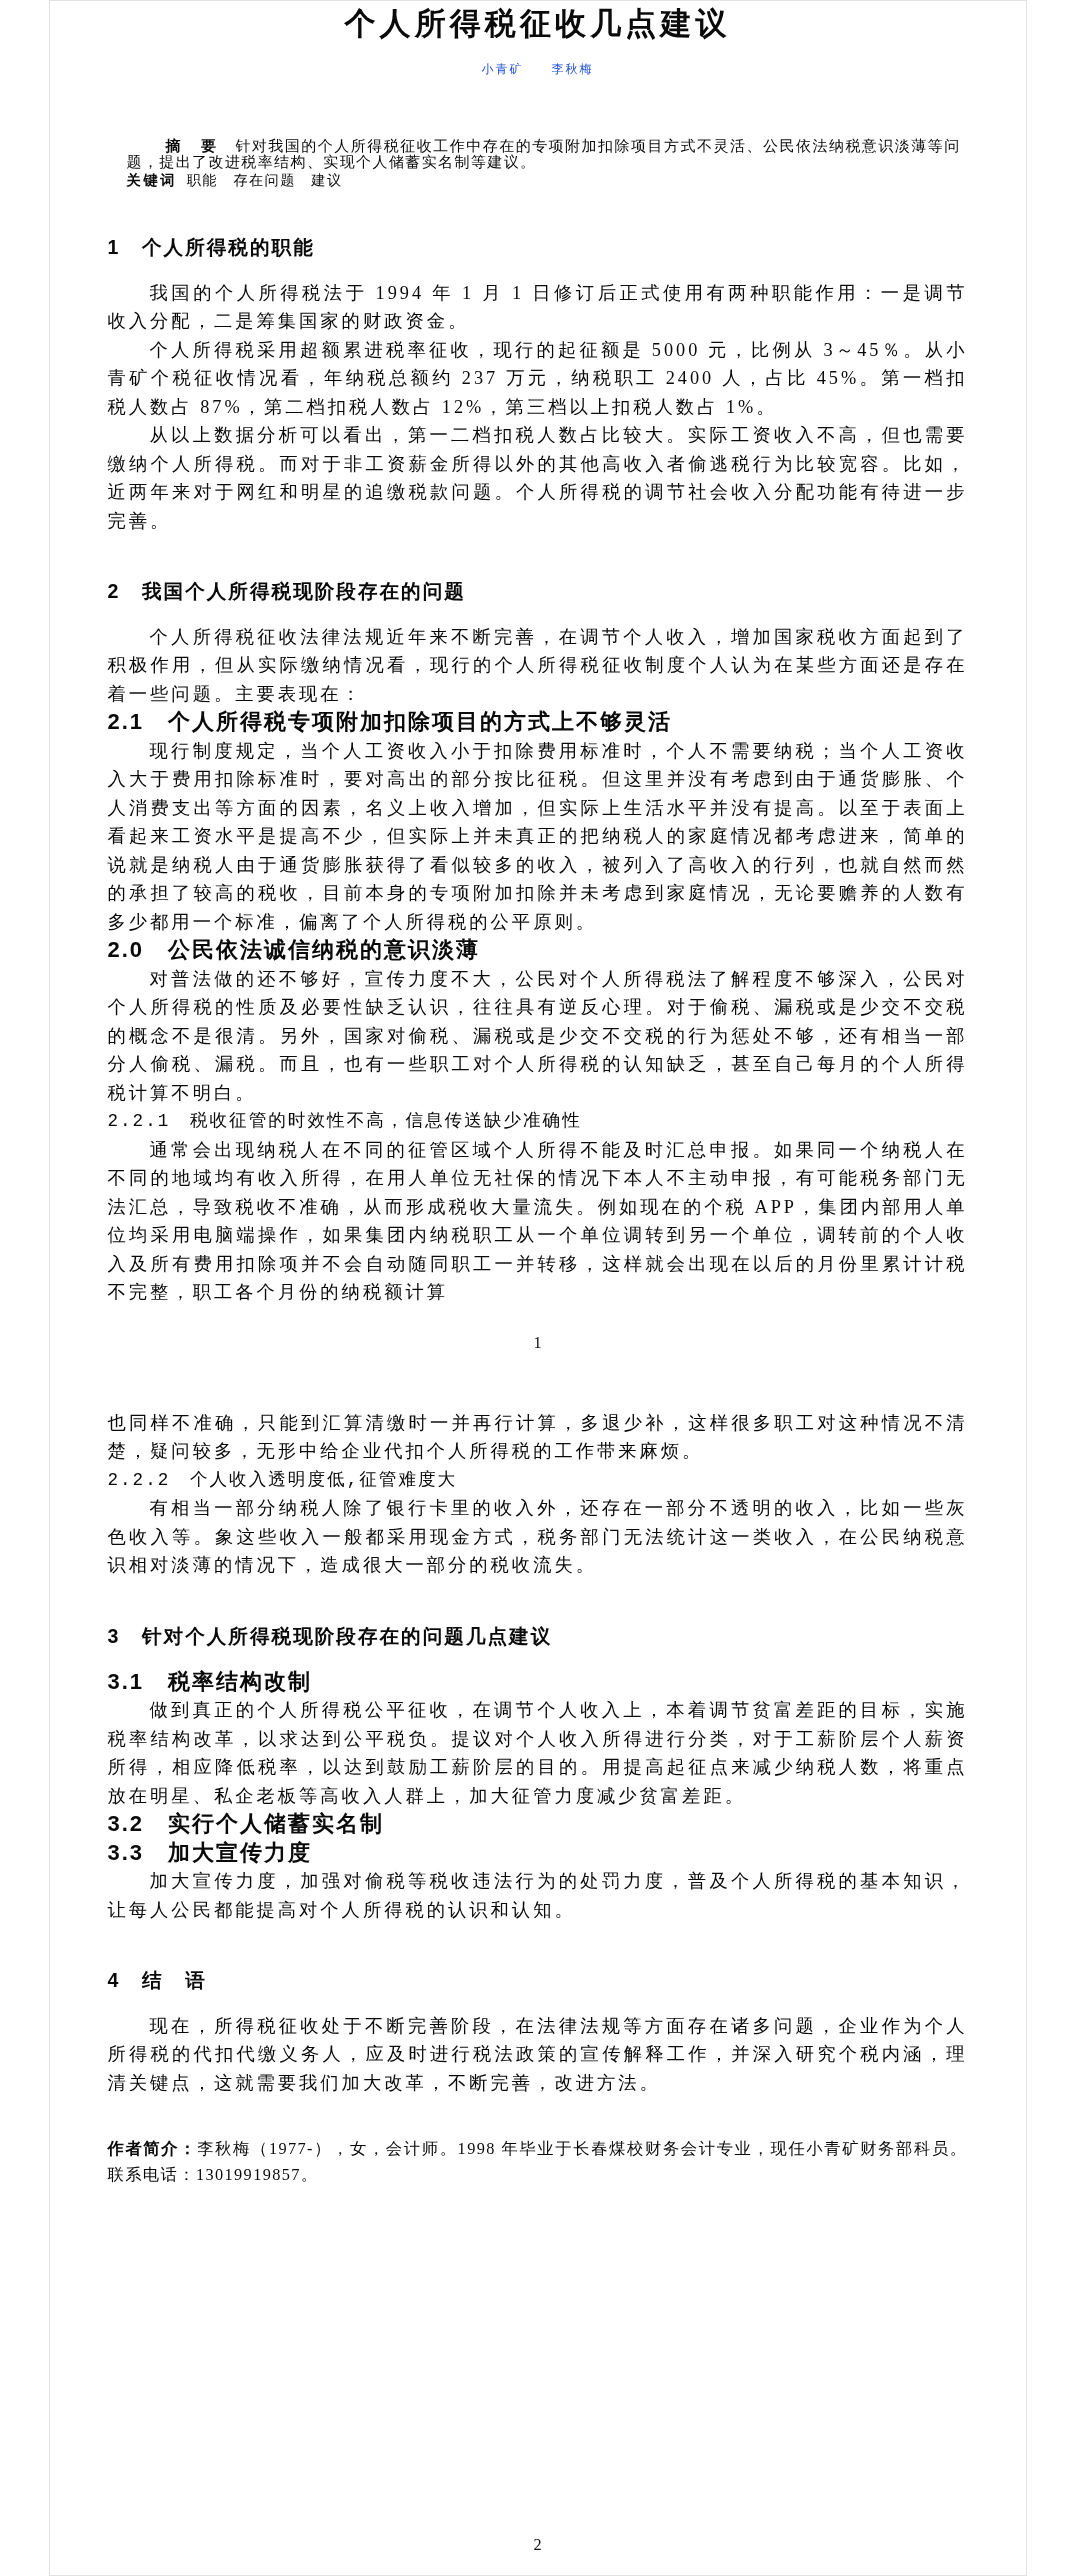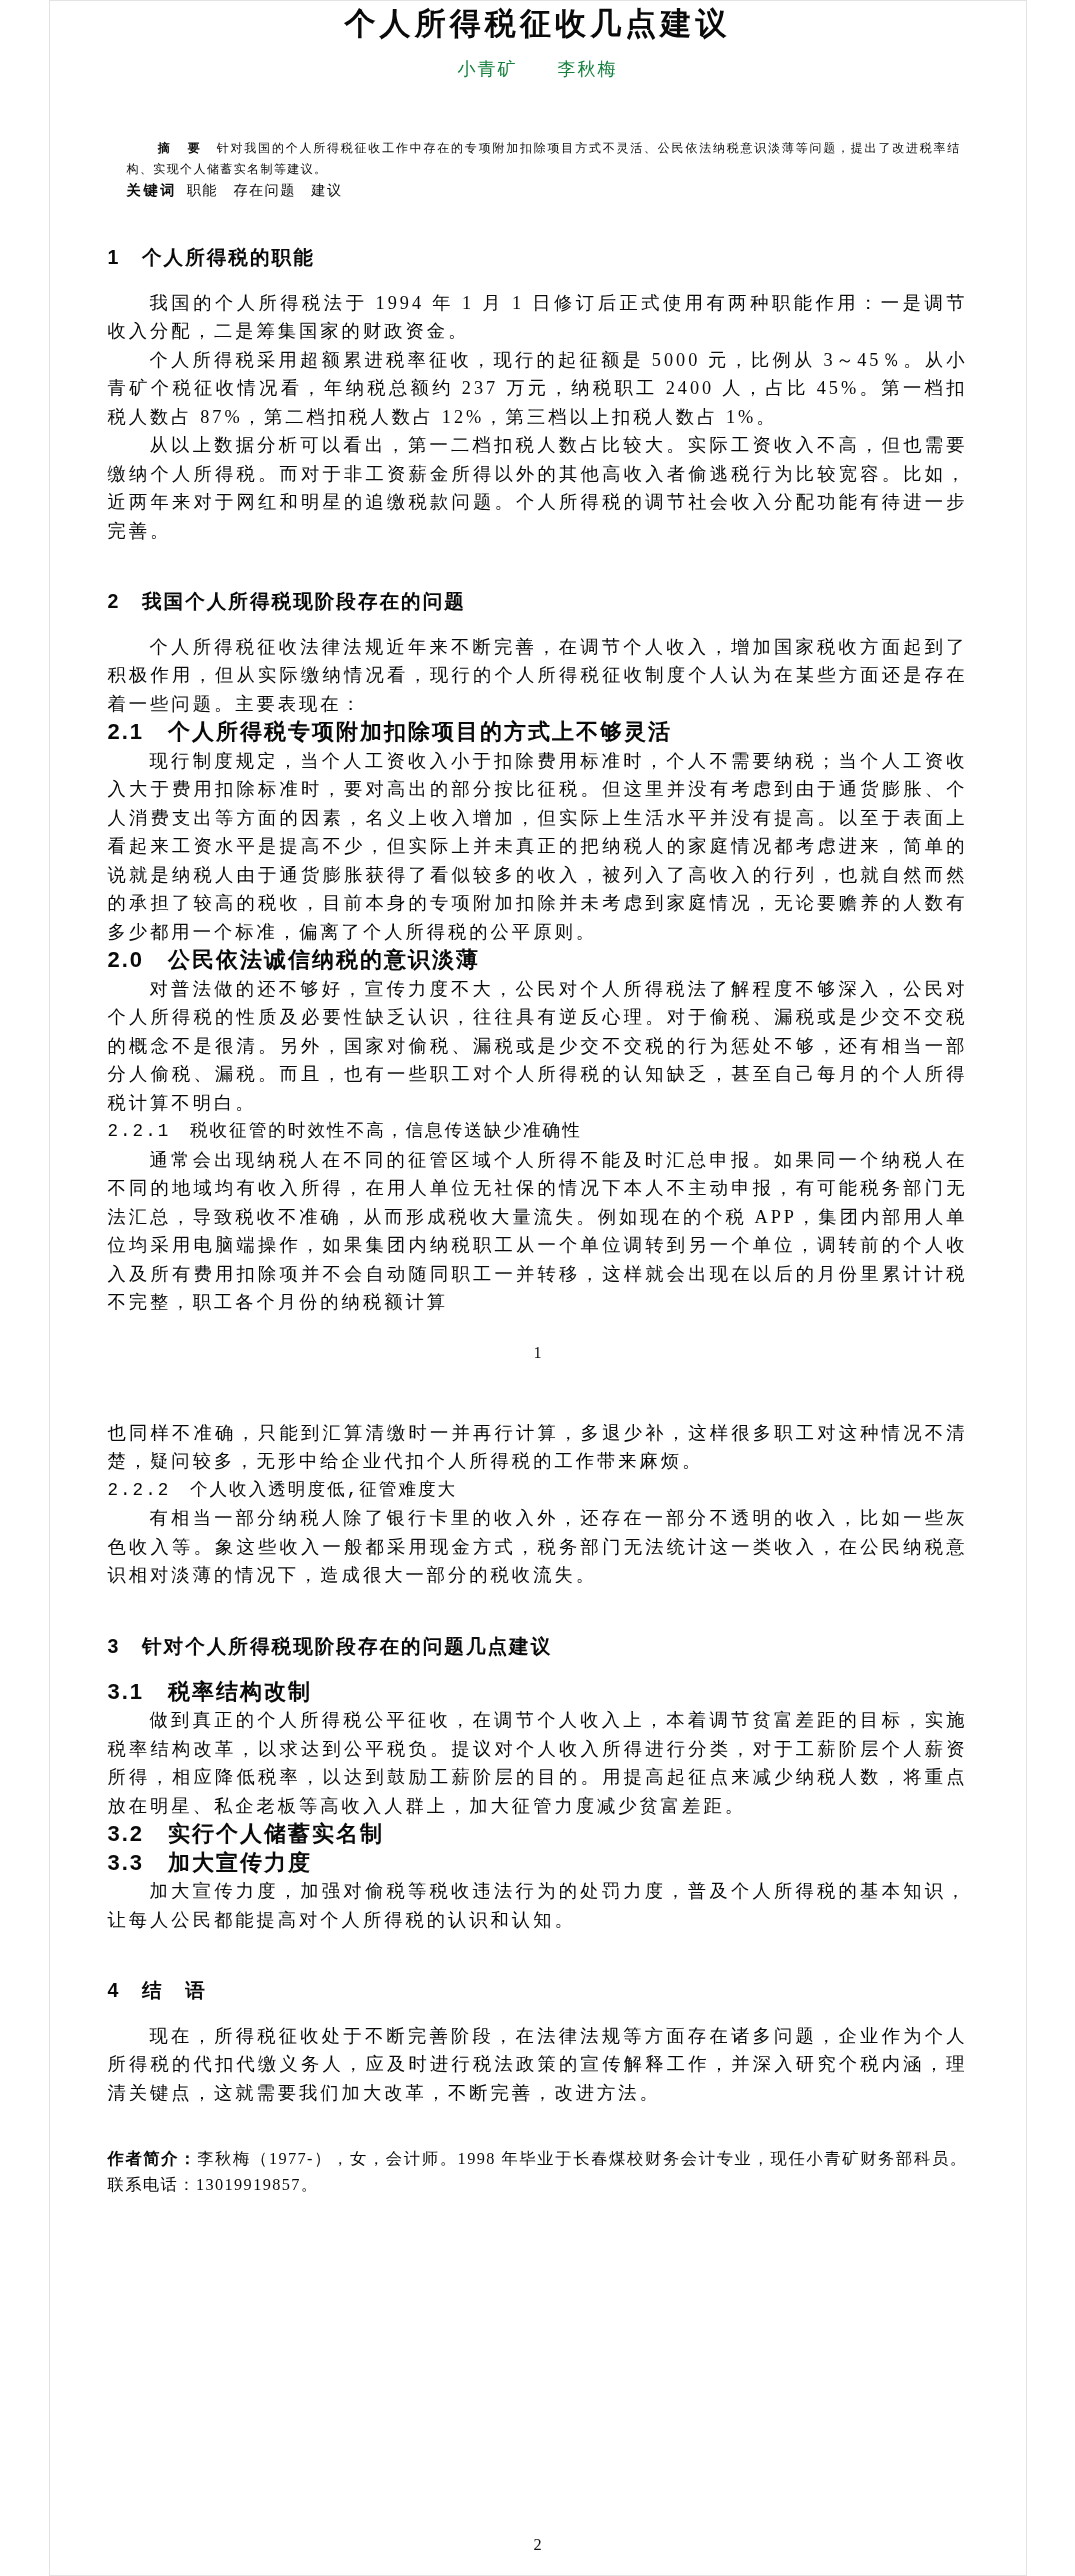--- a/index.html
+++ b/index.html
@@ -21,29 +21,29 @@
     text-align:center;
     font-size:31px;
     line-height:38px;
     font-weight:bold;
     letter-spacing:4.1px;
     font-family:"Liberation Sans","DejaVu Sans",sans-serif;
   }
   .authors{
     margin-top:17.6px;
     text-align:center;
-    font-size:18px;
+    font-size:12px;
     line-height:17.6px;
     letter-spacing:2px;
-    color:#15803d;
+    color:#1d4ed8;
   }
   .abstract{
     margin:60px 6.8px 0 19px;
-    font-size:12px;
-    line-height:21px;
+    font-size:15px;
+    line-height:16px;
     letter-spacing:1.4px;
     text-indent:2.6em;
     text-align:justify;
   }
   .abstract .lbl, .keywords .lbl{
     font-weight:bold;
     font-family:"Liberation Sans","DejaVu Sans",sans-serif;
     letter-spacing:2.7px;
   }
   .keywords{

